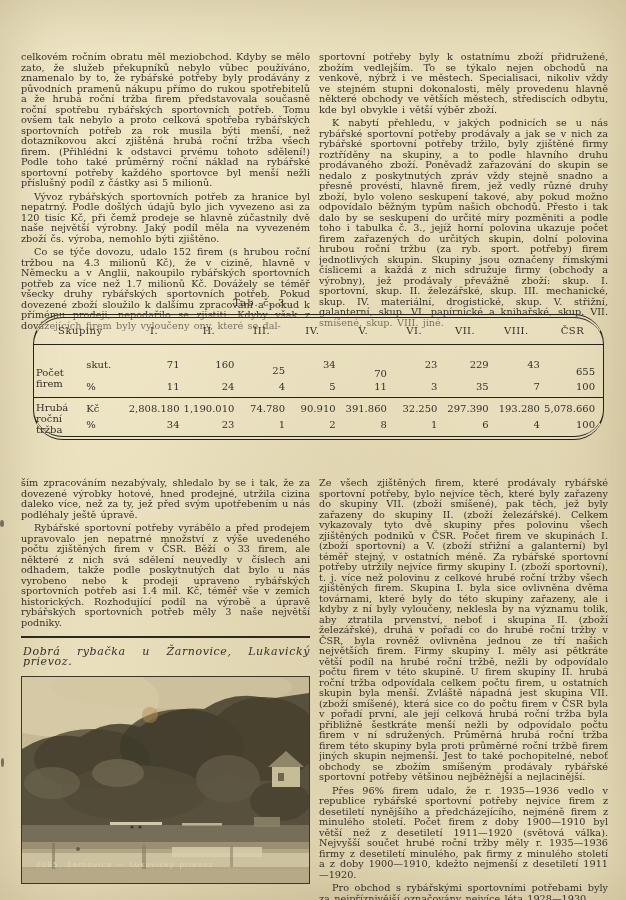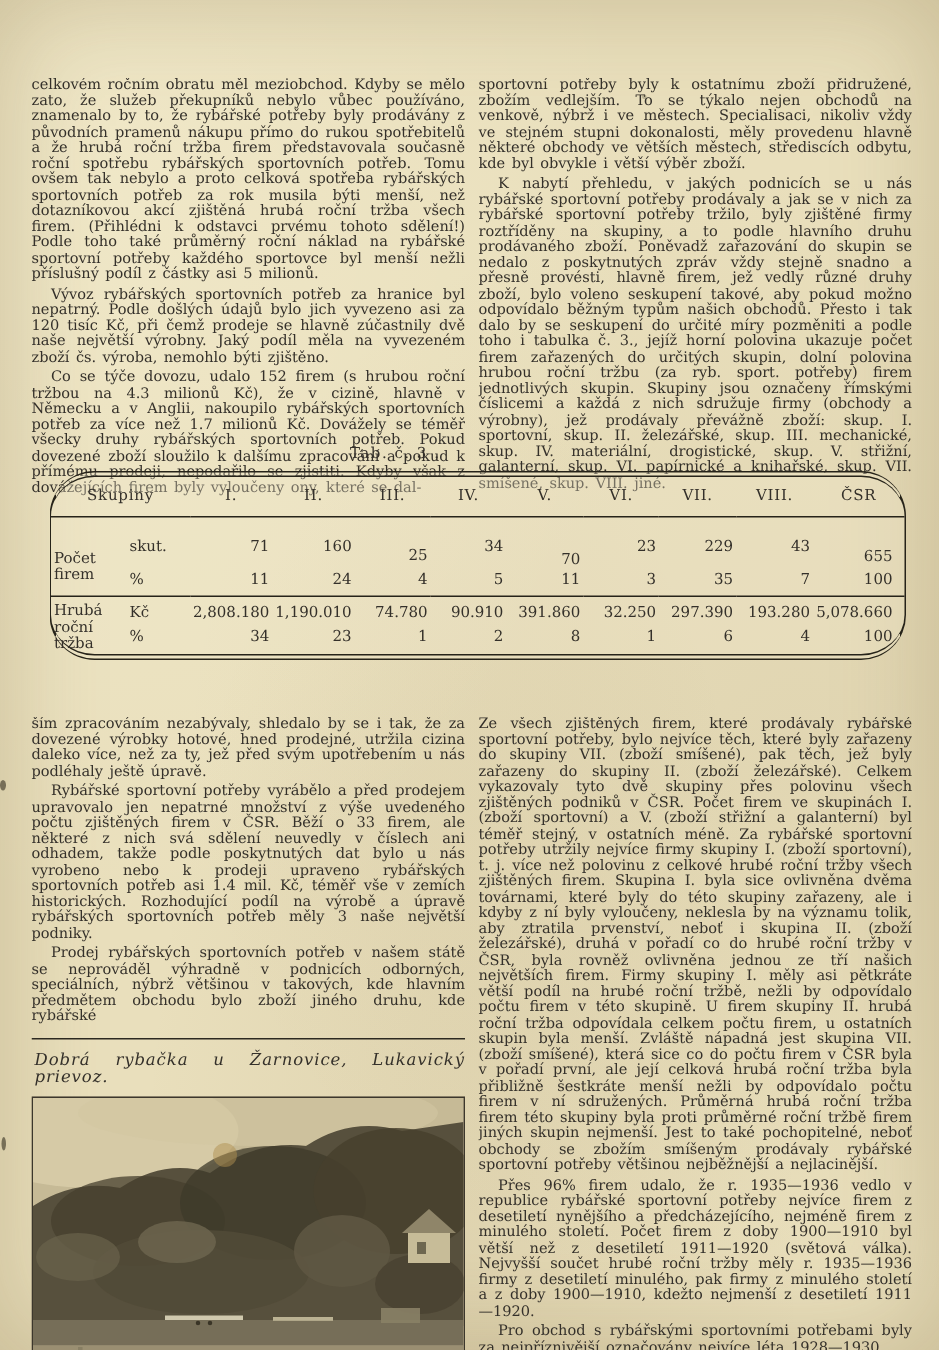--- a/index.html
+++ b/index.html
@@ -157,21 +157,20 @@
         <td class="num">4</td>
         <td class="num csr">100</td>
       </tr>
     </tbody>
       </table>
   </div>
 
   <div class="col col-bot-left">
     <p class="para first">ším zpracováním nezabývaly, shledalo by se i tak, že za dovezené výrobky hotové, hned prodejné, utržila cizina daleko více, než za ty, jež před svým upotřebením u nás podléhaly ještě úpravě.</p>
     <p class="para">Rybářské sportovní potřeby vyrábělo a před prodejem upravovalo jen nepatrné množství z výše uvedeného počtu zjištěných firem v ČSR. Běží o 33 firem, ale některé z nich svá sdělení neuvedly v číslech ani odhadem, takže podle poskytnutých dat bylo u nás vyrobeno nebo k prodeji upraveno rybářských sportovních potřeb asi 1.4 mil. Kč, téměř vše v zemích historických. Rozhodující podíl na výrobě a úpravě rybářských sportovních potřeb měly 3 naše největší podniky.</p>
-    <p class="para">Prodej rybářských sportovních potřeb v našem státě se neprováděl výhradně v podnicích odborných, speciálních, nýbrž většinou v takových, kde hlavním předmětem obchodu bylo zboží jiného druhu, kde rybářské</p>
     <div class="rule"></div>
     <p class="photo-caption">Dobrá rybačka u Žarnovice, Lukavický prievoz.</p>
     <svg class="photo" viewBox="0 0 287 206" xmlns="http://www.w3.org/2000/svg" preserveAspectRatio="none">
 
       <rect x="0" y="0" width="287" height="206" fill="#c6ba96"></rect>
       <ellipse cx="42" cy="22" rx="95" ry="38" fill="#d8cda9" opacity="0.85"></ellipse>
       <ellipse cx="150" cy="10" rx="120" ry="22" fill="#d2c7a2" opacity="0.6"></ellipse>
 
       <path d="M0,72 Q28,54 58,60 Q88,40 118,50 Q148,28 182,32 Q212,12 246,22 L287,16 L287,152 L0,152 Z" fill="#57503d"></path>
       <ellipse cx="70" cy="82" rx="58" ry="30" fill="#463f2e" opacity="0.75"></ellipse>

